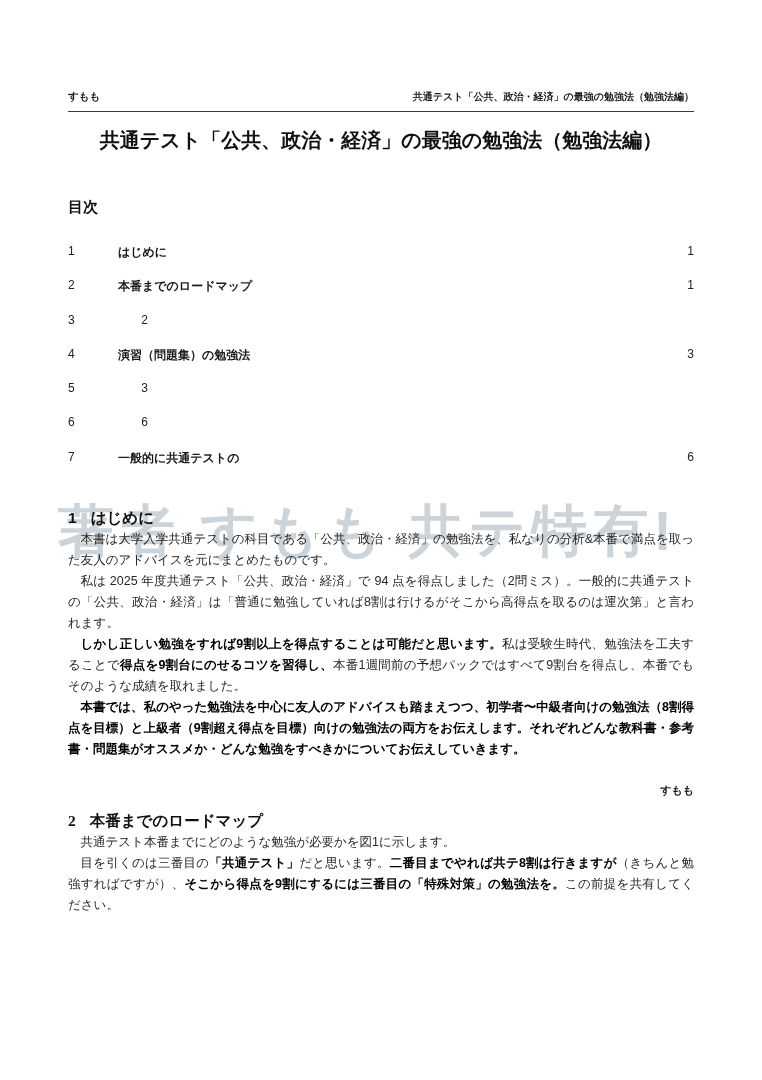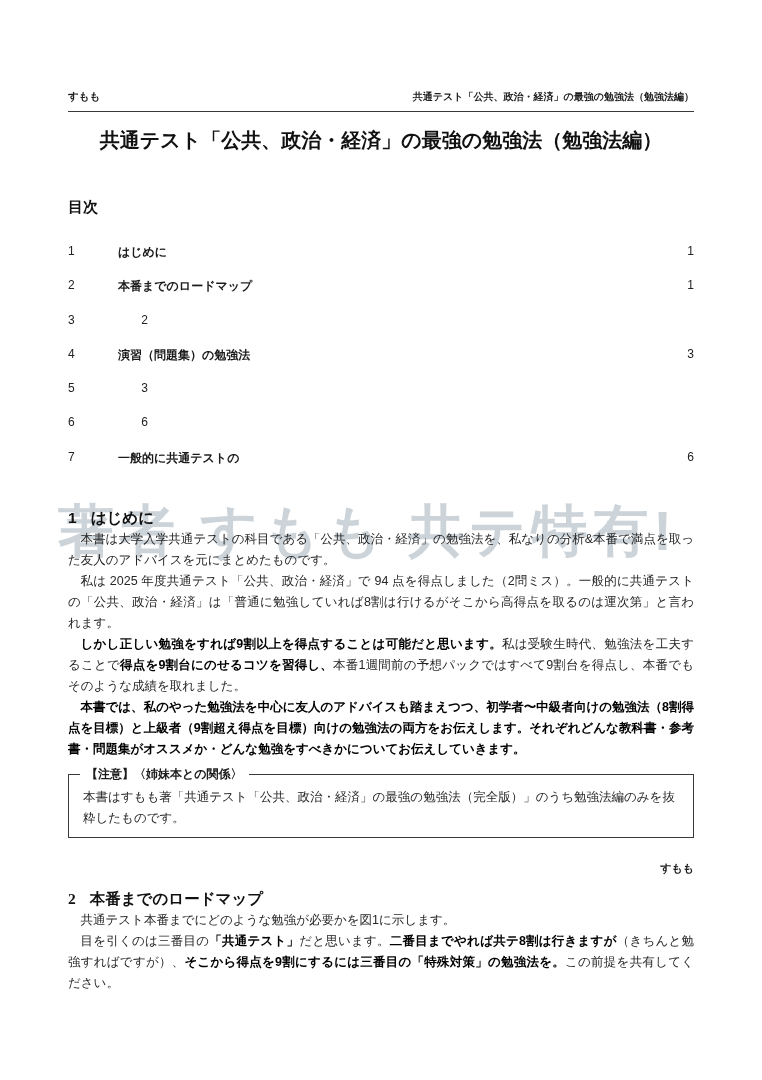--- a/index.html
+++ b/index.html
@@ -94,24 +94,20 @@
     <h2 class="sec">
       <span class="sec-num">1</span><span class="sec-t">はじめに</span>
     </h2>
     <div class="body-wrap">
         <p class="body-p"><span>本書は大学入学共通テストの科目である「公共、政治・経済」の勉強法を、私なりの分析&amp;本番で満点を取った友人のアドバイスを元にまとめたものです。</span></p>
         <p class="body-p"><span>私は 2025 年度共通テスト「公共、政治・経済」で 94 点を得点しました（2問ミス）。一般的に共通テストの「公共、政治・経済」は「普通に勉強していれば8割は行けるがそこから高得点を取るのは運次第」と言われます。</span></p>
         <p class="body-p"><span class="b">しかし正しい勉強をすれば9割以上を得点することは可能だと思います。</span><span>私は受験生時代、勉強法を工夫することで</span><span class="b">得点を9割台にのせるコツを習得し、</span><span>本番1週間前の予想パックではすべて9割台を得点し、本番でもそのような成績を取れました。</span></p>
         <p class="body-p"><span class="b">本書では、私のやった勉強法を中心に友人のアドバイスも踏まえつつ、初学者〜中級者向けの勉強法（8割得点を目標）と上級者（9割超え得点を目標）向けの勉強法の両方をお伝えします。それぞれどんな教科書・参考書・問題集がオススメか・どんな勉強をすべきかについてお伝えしていきます。</span></p>
       </div>
 
-    <div class="notice">
-      <span class="notice-label">【注意】〈姉妹本との関係〉</span>
-      <p class="notice-body">本書はすもも著「共通テスト「公共、政治・経済」の最強の勉強法（完全版）」のうち勉強法編のみを抜粋したものです。</p>
-    </div>
 
     <div class="footer-author">すもも</div>
 
     <h2 class="sec sec2">
       <span class="sec-num">2</span><span class="sec-t">本番までのロードマップ</span>
     </h2>
     <div class="body-wrap">
         <p class="body-p"><span>共通テスト本番までにどのような勉強が必要かを図1に示します。</span></p>
         <p class="body-p"><span>目を引くのは三番目の</span><span class="b">「共通テスト」</span><span>だと思います。</span><span class="b">二番目までやれば共テ8割は行きますが</span><span>（きちんと勉強すればですが）、</span><span class="b">そこから得点を9割にするには三番目の「特殊対策」の勉強法を。</span><span>この前提を共有してください。</span></p>
       </div>

